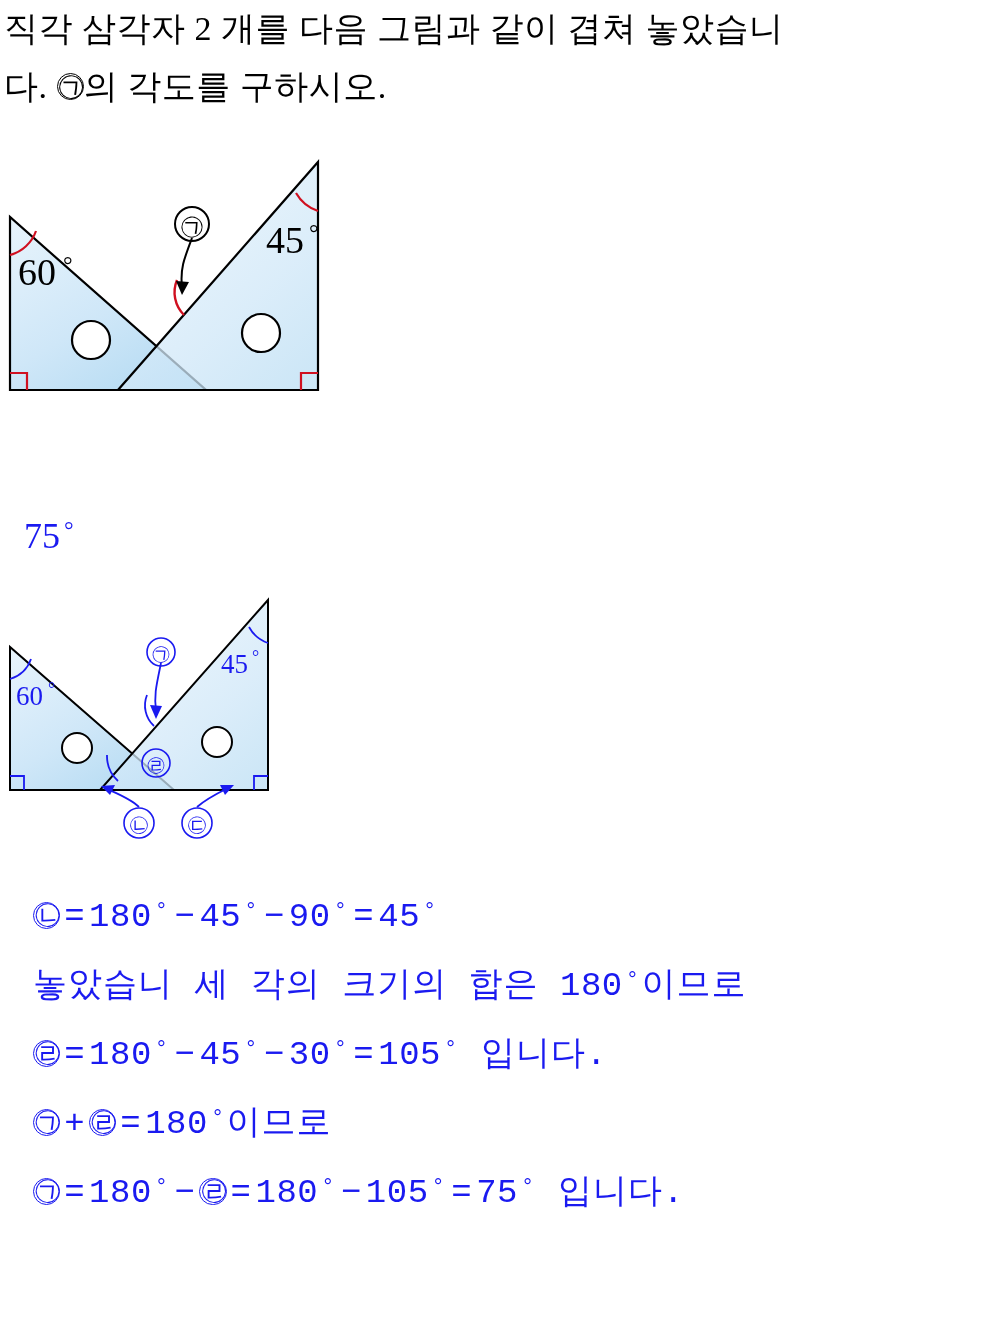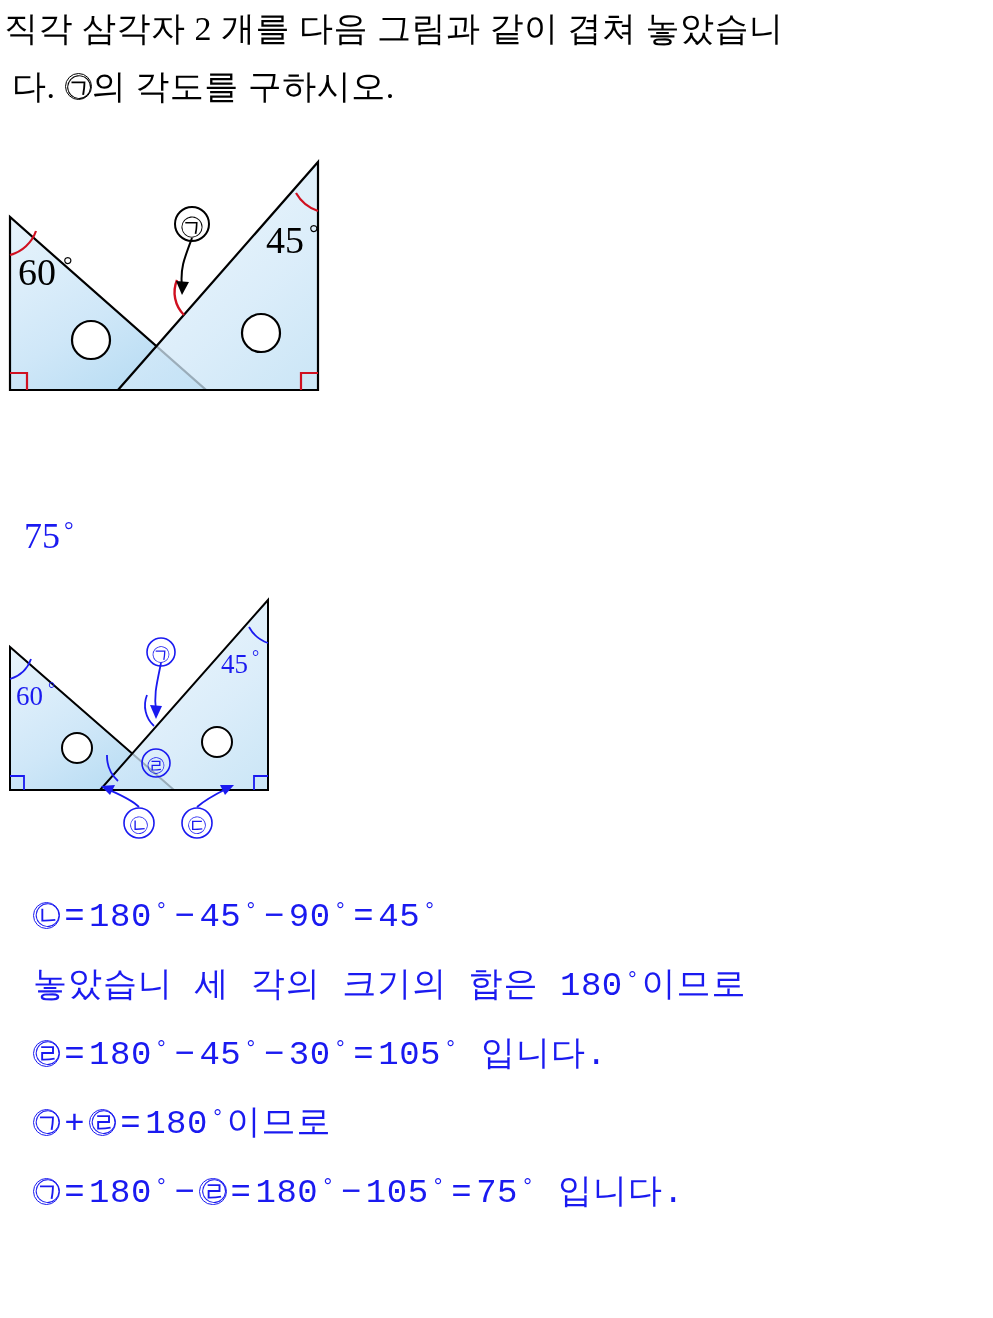--- a/index.html
+++ b/index.html
@@ -27,21 +27,21 @@
     left: 4px;
     top: 0px;
     width: 985px;
     font-size: 34px;
     line-height: 58px;
     letter-spacing: 0.5px;
     color: #000;
     font-family: "Liberation Serif", serif;
   }
   .question .line1 { display: block; white-space: nowrap; }
-  .question .line2 { display: block; white-space: nowrap; margin-left: 8px; }
+  .question .line2 { display: block; white-space: nowrap; }
 
   .circ {
     display: inline-block;
     border: 1.6px solid currentColor;
     border-radius: 50%;
     width: 1.0em;
     height: 1.0em;
     line-height: 0.95em;
     text-align: center;
     font-size: 0.80em;

